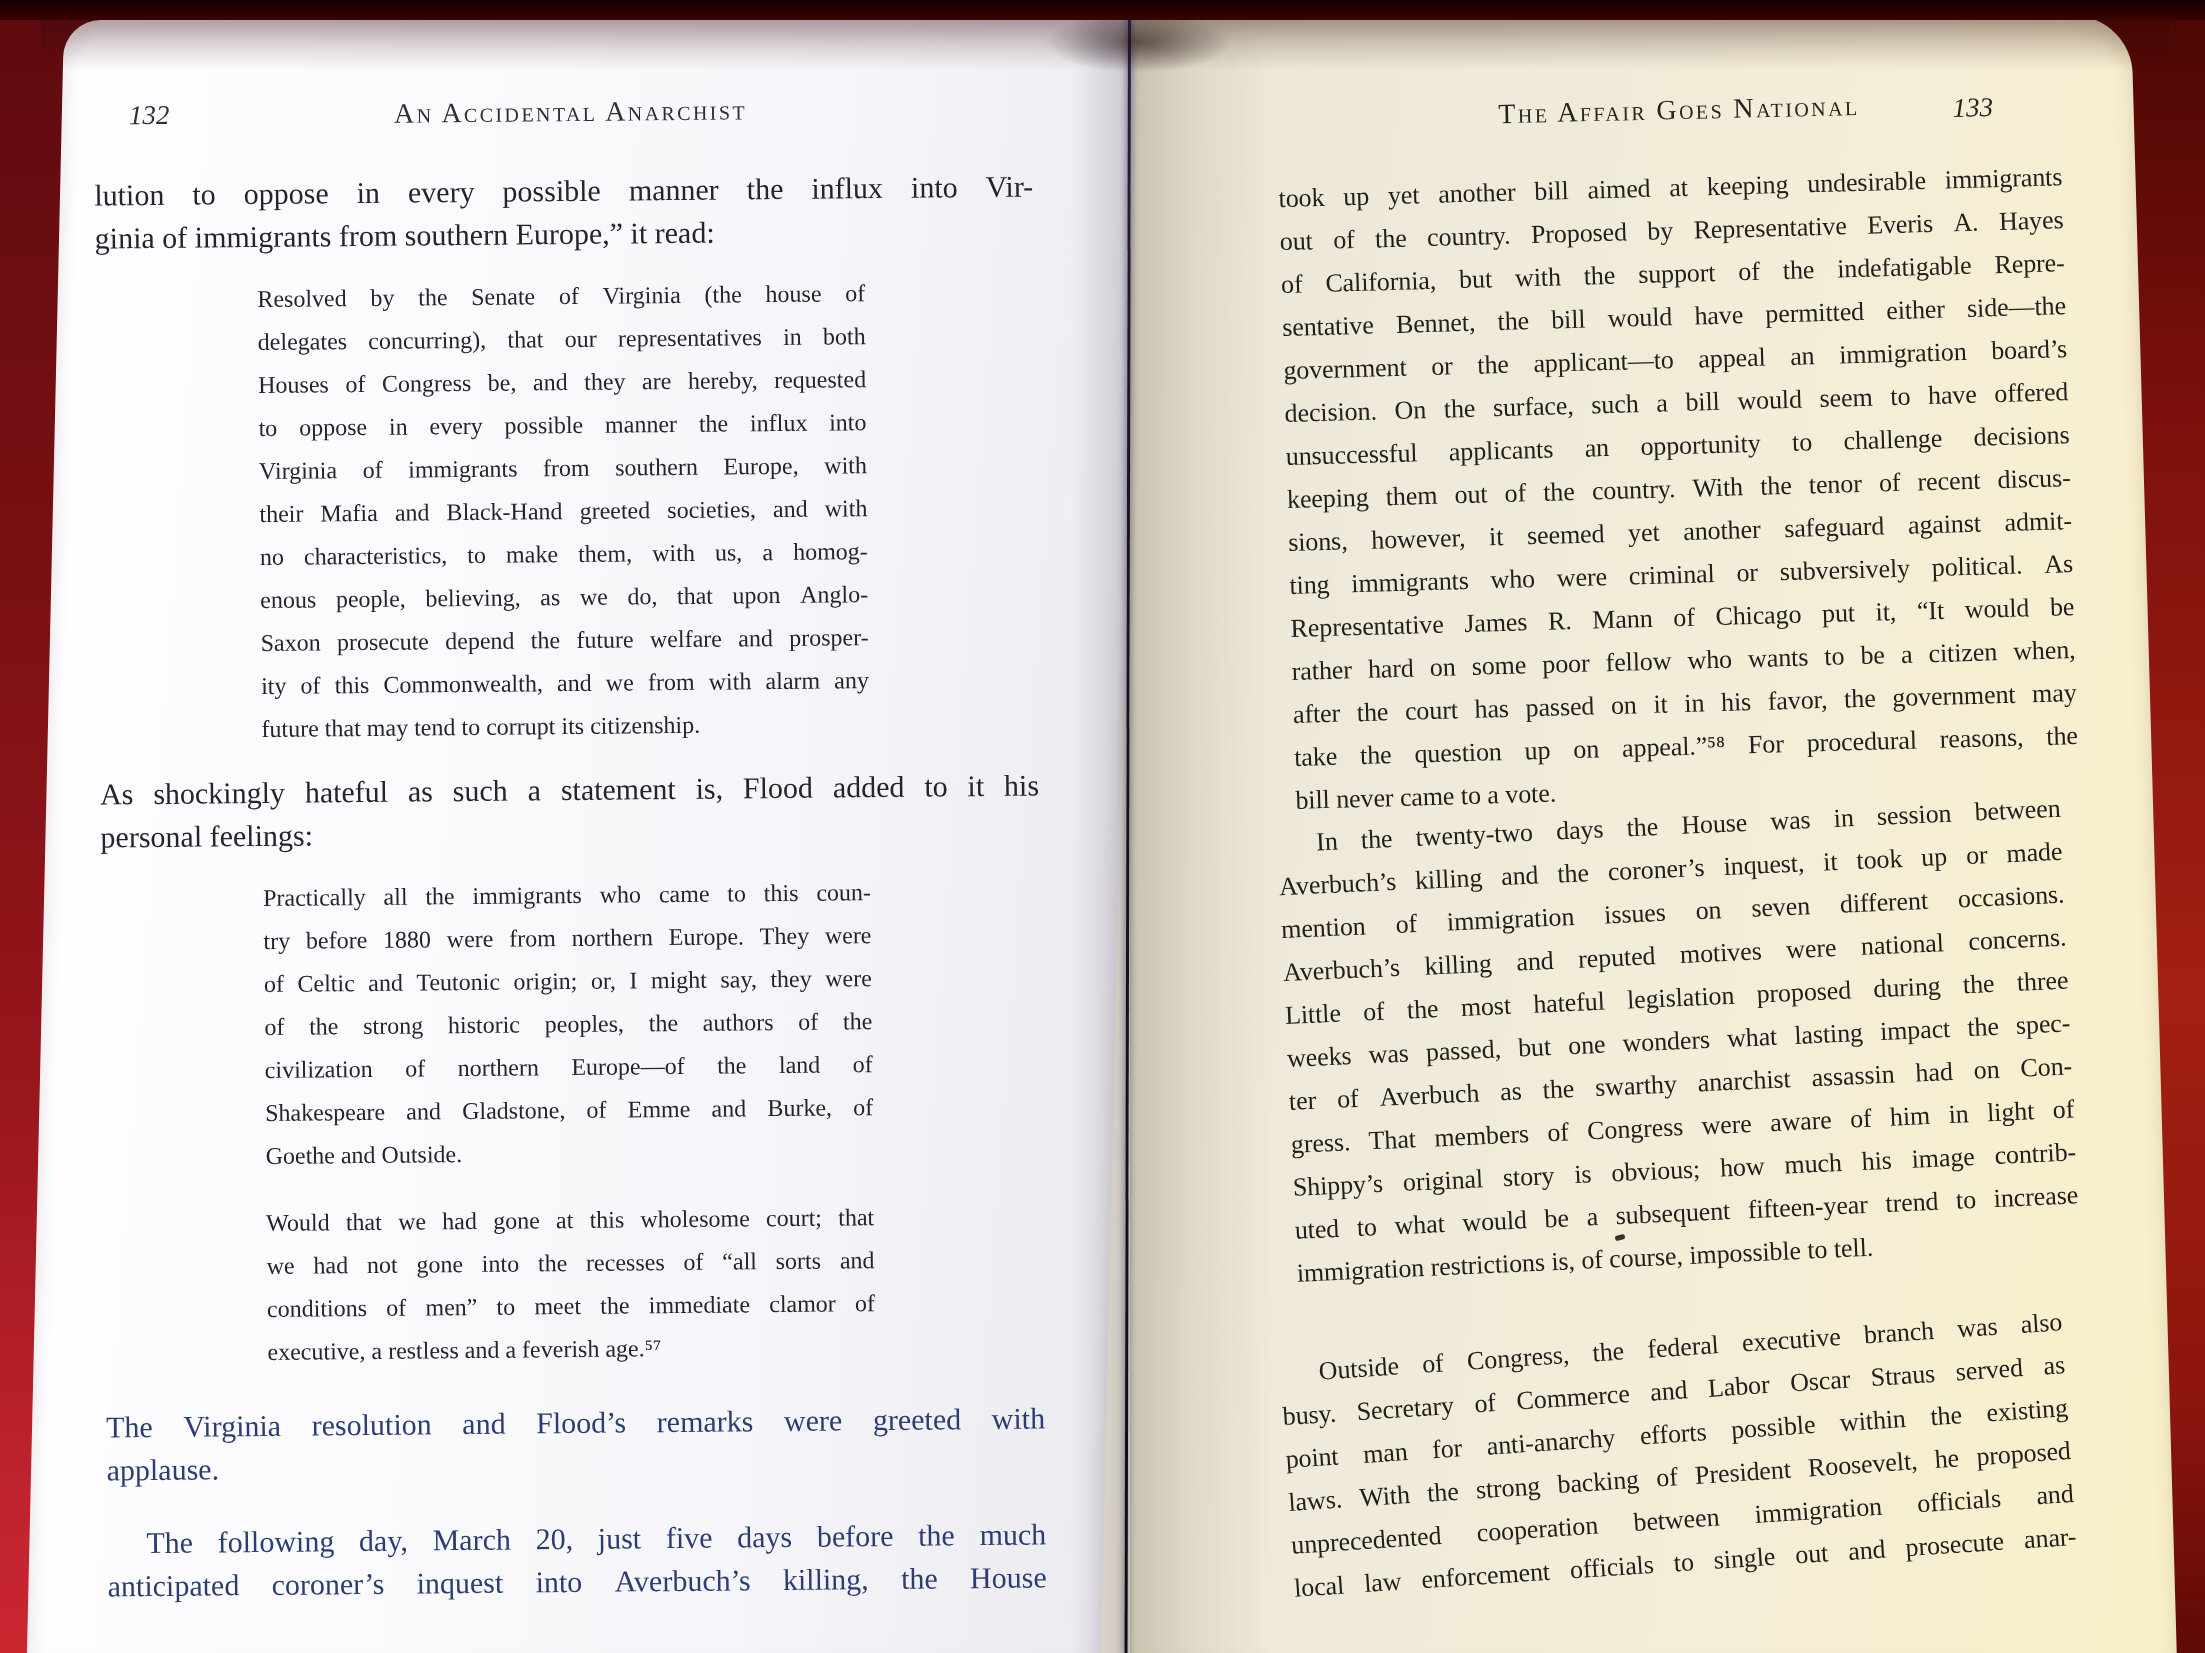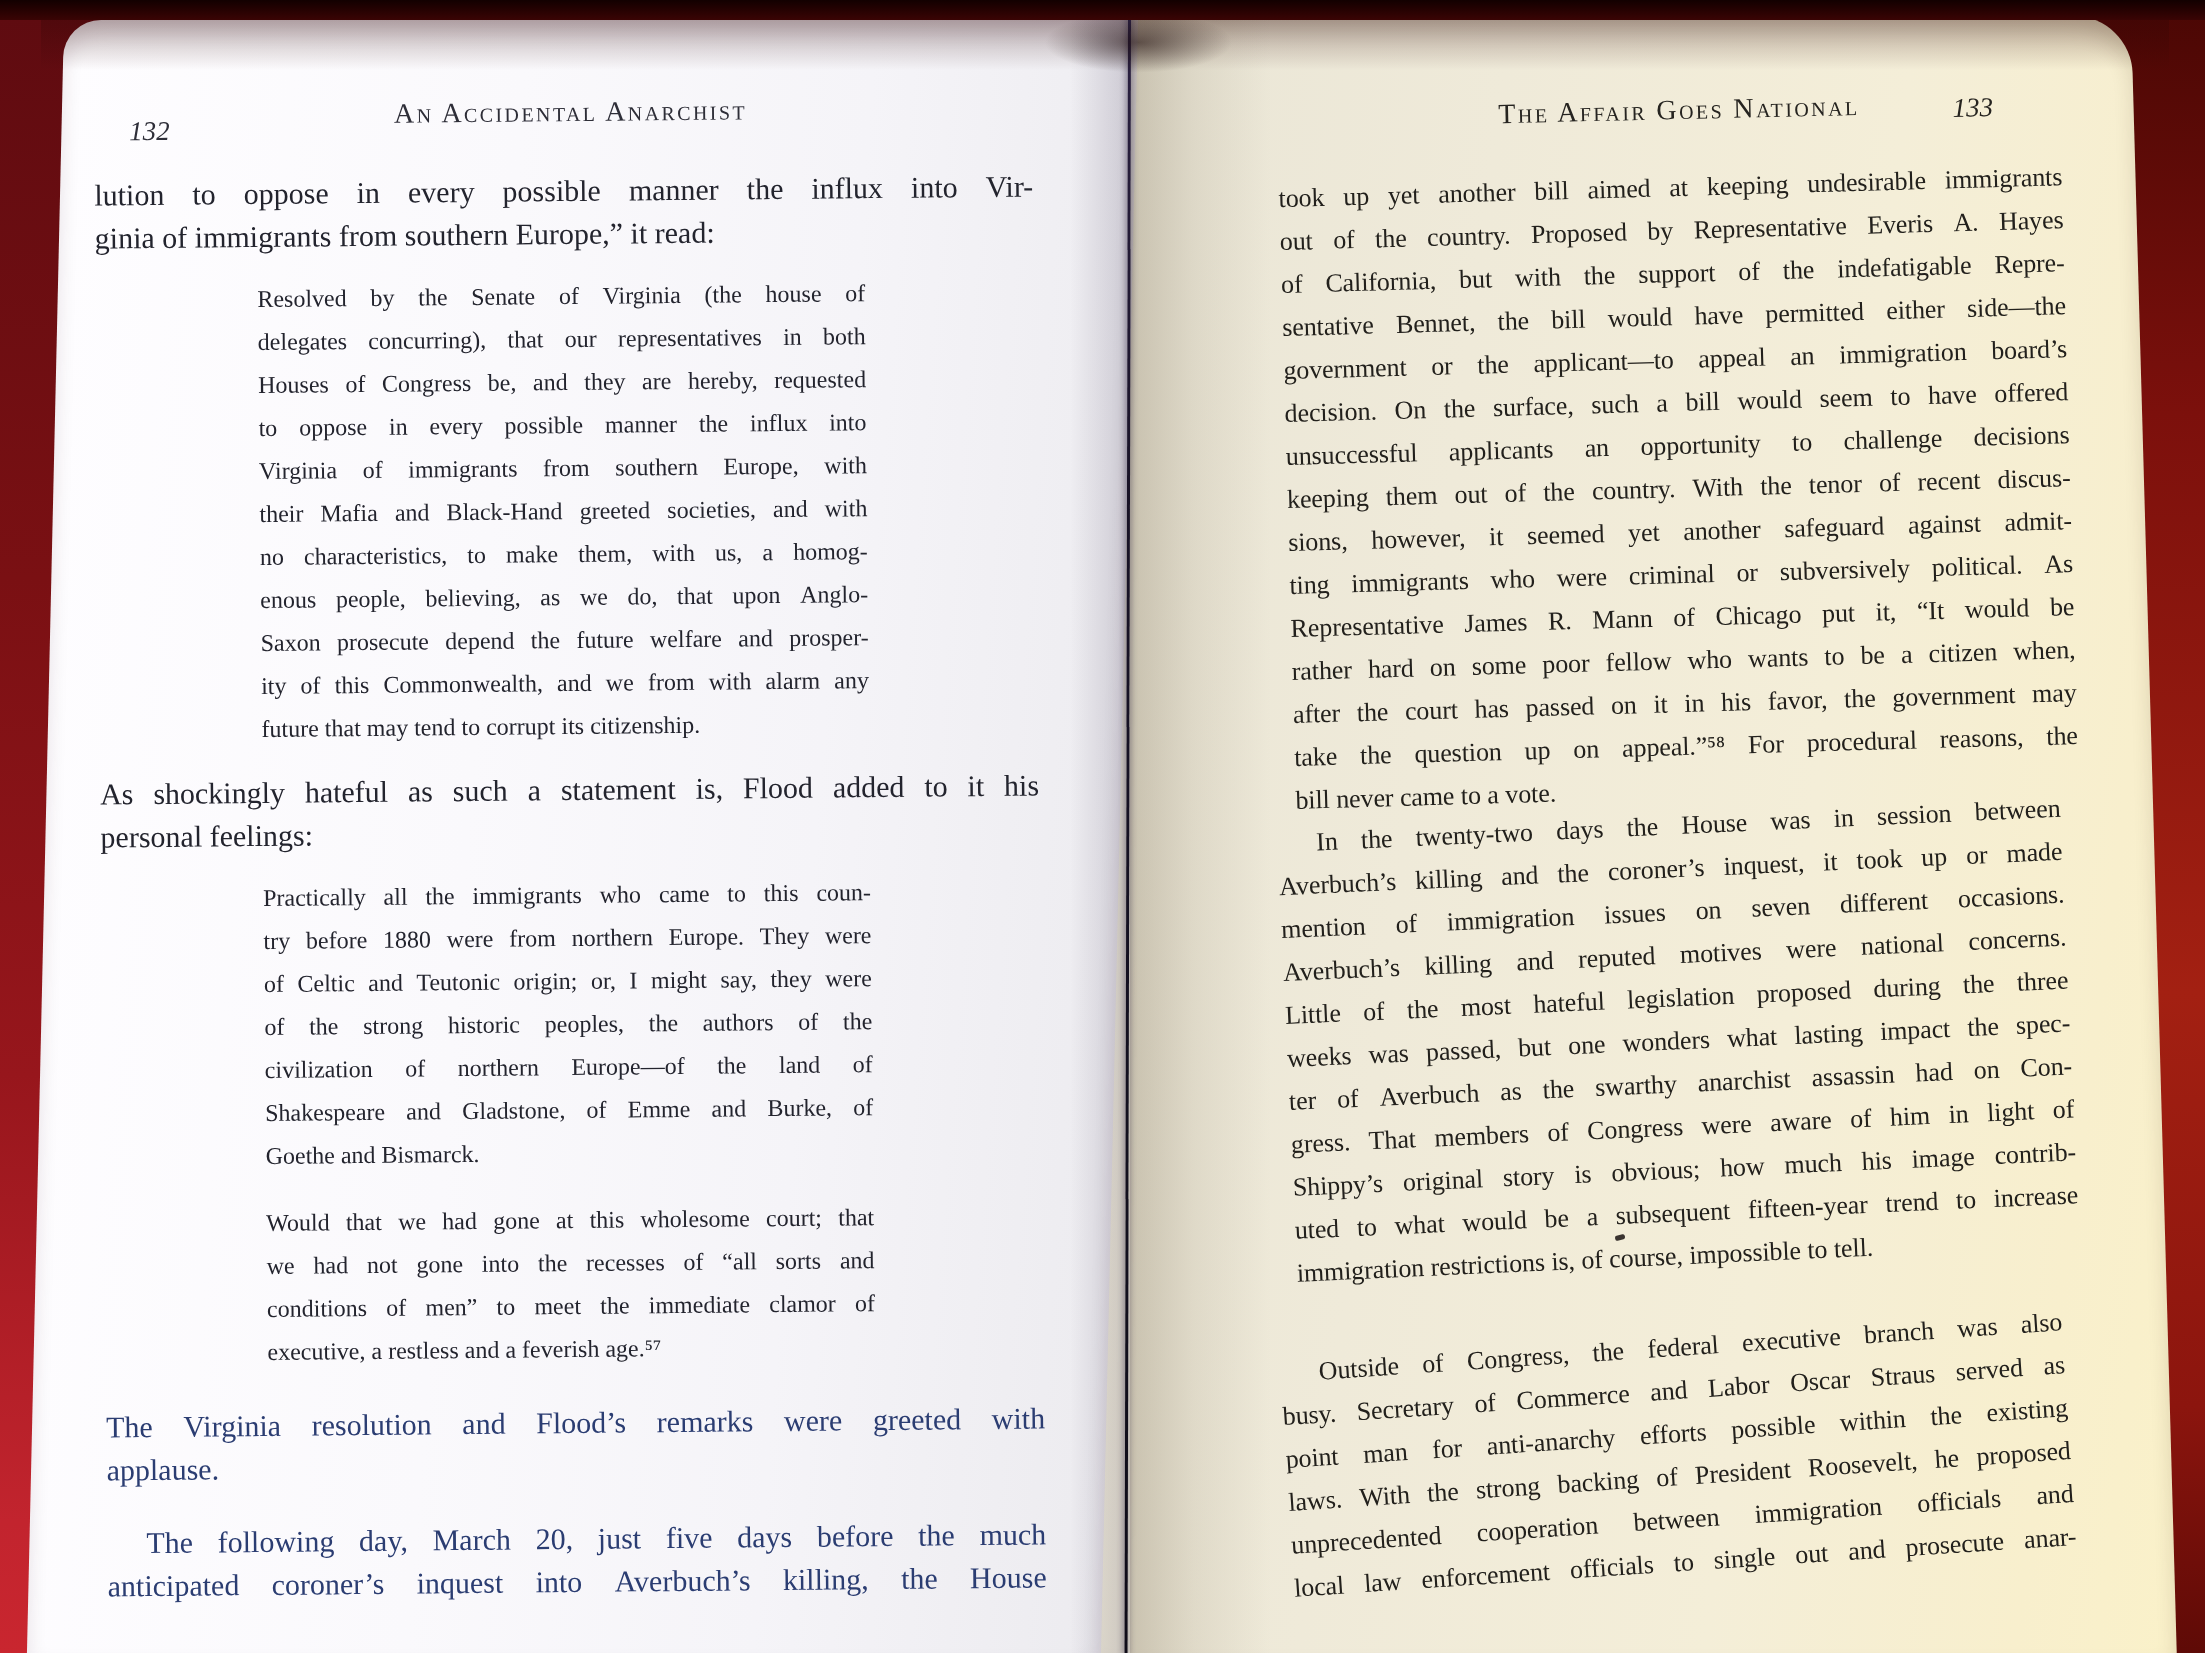--- a/index.html
+++ b/index.html
@@ -81,21 +81,21 @@
   .header{position:absolute;z-index:5;}
   .header-left{left:101px;top:96px;width:939px;transform:rotate(-0.55deg);color:#2e2e38;}
   .header-right{left:1287px;top:103px;width:784px;transform:rotate(-1.3deg);transform-origin:0 50%;color:#262420;}
   .run-title{
     text-align:center;
     font-variant:small-caps;
     letter-spacing:2.4px;
     font-size:28px;line-height:31px;
   }
   .pagenum{position:absolute;font-style:italic;font-size:27px;line-height:31px;}
-  .pn-left{left:28px;top:16px;}
+  .pn-left{left:28px;top:0;}
   .pn-right{right:78px;top:5.4px;}
 
   
   .para{position:relative;}
   .text-left .para + .para{margin-top:20px;}
   .text-left .para.quote{margin-left:162px;width:608px;font-size:24px;}
   .text-left .para.quote + .para.quote{margin-top:24px;}
   .text-left .para.navy{margin-top:30px;color:#2b3d72;}
   .text-right .para + .para{margin-top:0;}
   .text-right .para.spaced{margin-top:57px;}
@@ -367,21 +367,21 @@
           <span>Gladstone,</span>
           <span>of</span>
           <span>Emme</span>
           <span>and</span>
           <span>Burke,</span>
           <span>of</span>
         </div>
         <div class="line last">
           <span>Goethe</span>
           <span>and</span>
-          <span>Bismarck.</span>
+          <span>Outside.</span>
         </div>
       </div>
       <div class="para quote">
         <div class="line">
           <span>Would</span>
           <span>that</span>
           <span>we</span>
           <span>had</span>
           <span>gone</span>
           <span>at</span>

